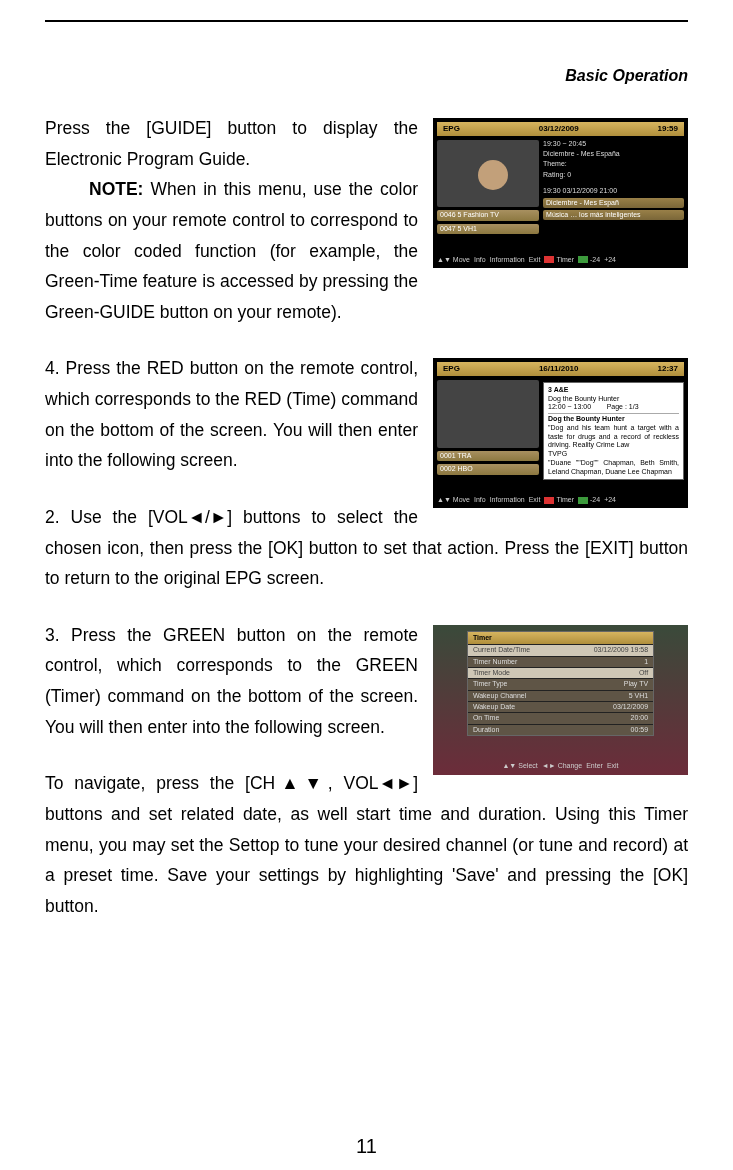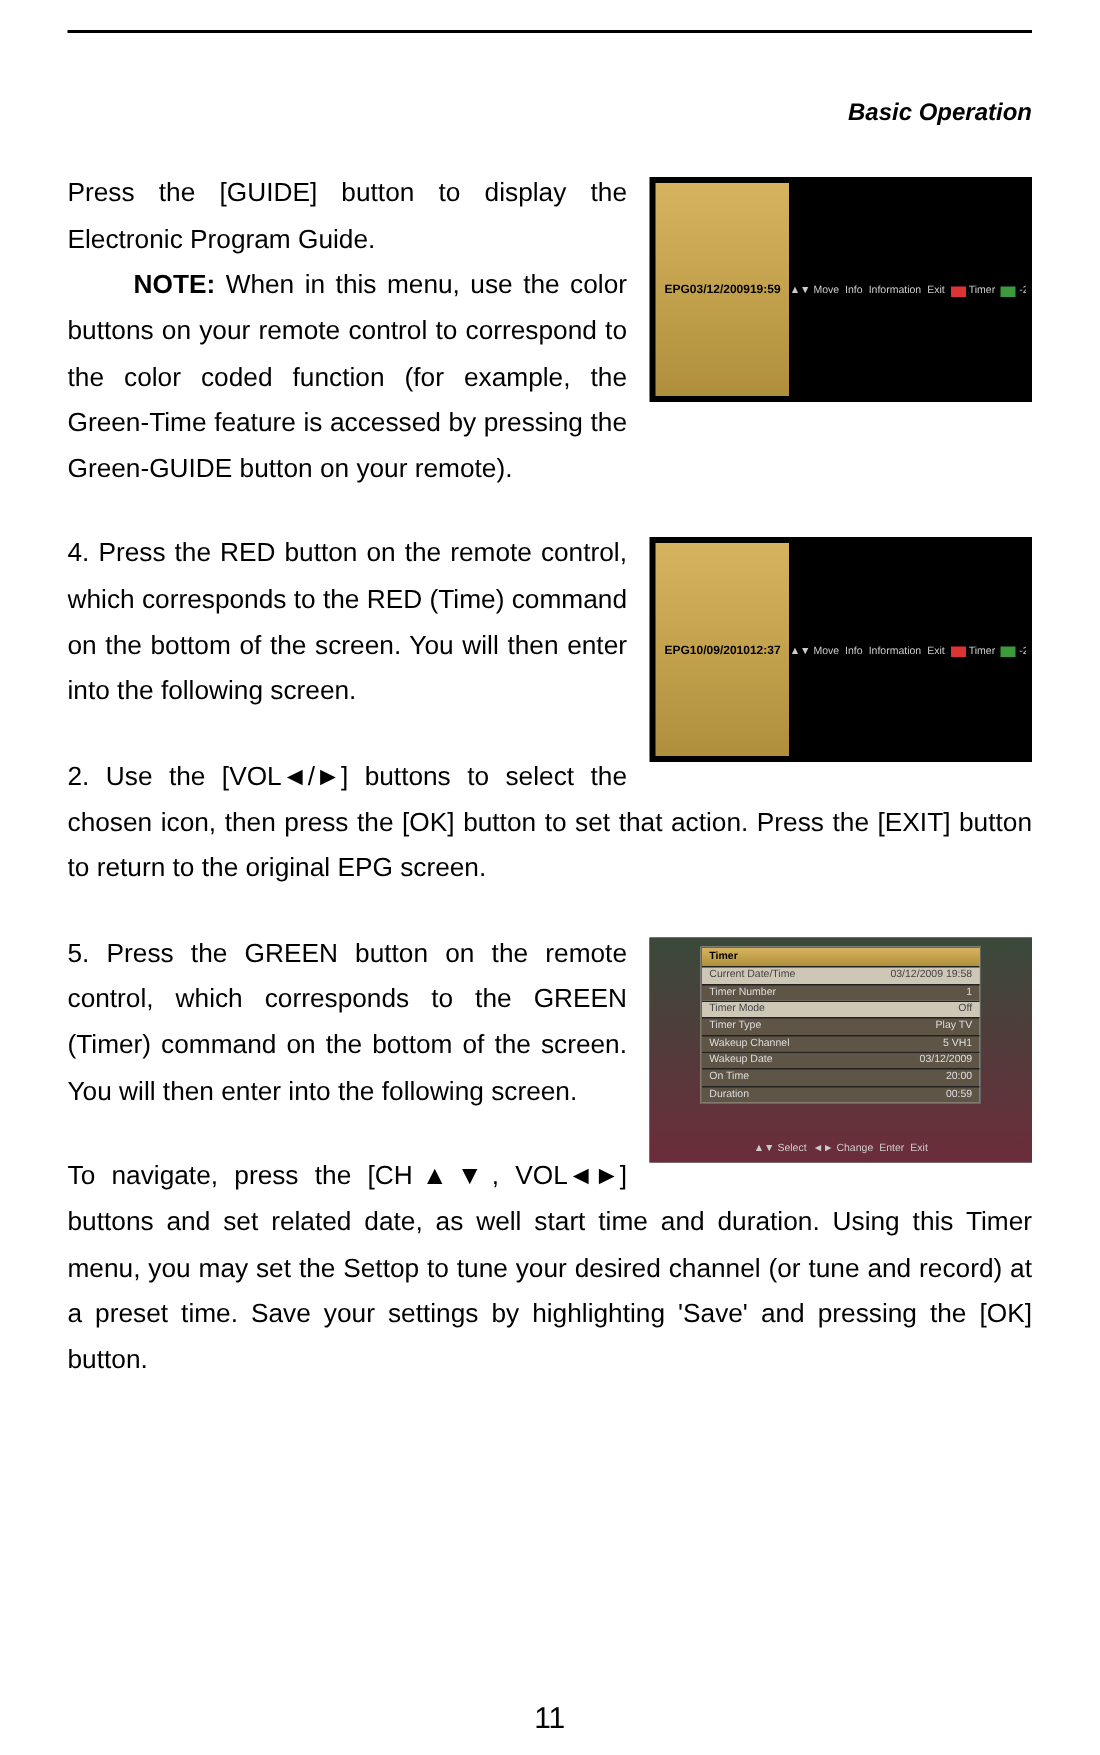--- a/index.html
+++ b/index.html
@@ -54,21 +54,21 @@
   }
   .fig1, .fig2, .fig3 {
     width: 255px;
     height: 150px;
     padding: 4px;
   }
   .epg-panel {
     width: 100%;
     height: 100%;
     display: flex;
-    flex-direction: row;
+    flex-direction: column;
     position: relative;
     justify-content: center;
   }
   .epg-title-bar {
     background: linear-gradient(#d6b45f,#b08f3c);
     color: #000;
     font-weight: bold;
     padding: 2px 6px;
     display: flex;
     justify-content: space-between;
@@ -248,21 +248,21 @@
       </div>
       <p><span>Press the [GUIDE] button to display the Electronic Program Guide.</span></p>
       <p><span class="note-label">NOTE:</span><span> When in this menu, use the color buttons on your remote control to correspond to the color coded function (for example, the Green-Time feature is accessed by pressing the Green-GUIDE button on your remote).</span></p>
     </div>
 
     <div class="section">
       <div class="figure fig2">
         <div class="epg-panel">
           <div class="epg-title-bar">
             <span>EPG</span>
-            <span>10/09/2010</span>
+            <span>16/11/2010</span>
             <span>12:37</span>
           </div>
           <div class="epg-main">
             <div class="epg-left">
               <div class="thumb"></div>
               <div class="chan-row">0001  TRA</div>
               <div class="chan-row">0002  HBO</div>
             </div>
             <div class="epg-right">
               <div class="popup">
@@ -339,20 +339,20 @@
               </div>
           </div>
           <div class="epg-foot" style="justify-content:center;margin-top:auto;">
             <span class="chip">▲▼ <span>Select</span></span>
             <span class="chip">◄► <span>Change</span></span>
             <span class="chip">Enter</span>
             <span class="">Exit</span>
           </div>
         </div>
       </div>
-      <p style="margin-bottom:26px;">5. Press the GREEN button on the remote control, which corresponds to the GREEN (Timer) command on the bottom of the screen.  You will then enter into the following screen.</p>
+      <p style="margin-bottom:26px;">3. Press the GREEN button on the remote control, which corresponds to the GREEN (Timer) command on the bottom of the screen.  You will then enter into the following screen.</p>
       <p>To navigate, press the [CH▲▼, VOL◄►] buttons and set related date, as well start time and duration. Using this Timer menu, you may set the Settop to tune your desired channel (or tune and record) at a preset time.  Save your settings by highlighting 'Save' and pressing the [OK] button.</p>
     </div>
 
   </div>
 
   <div class="page-number">11</div>
 </div>
 
 </body></html>

